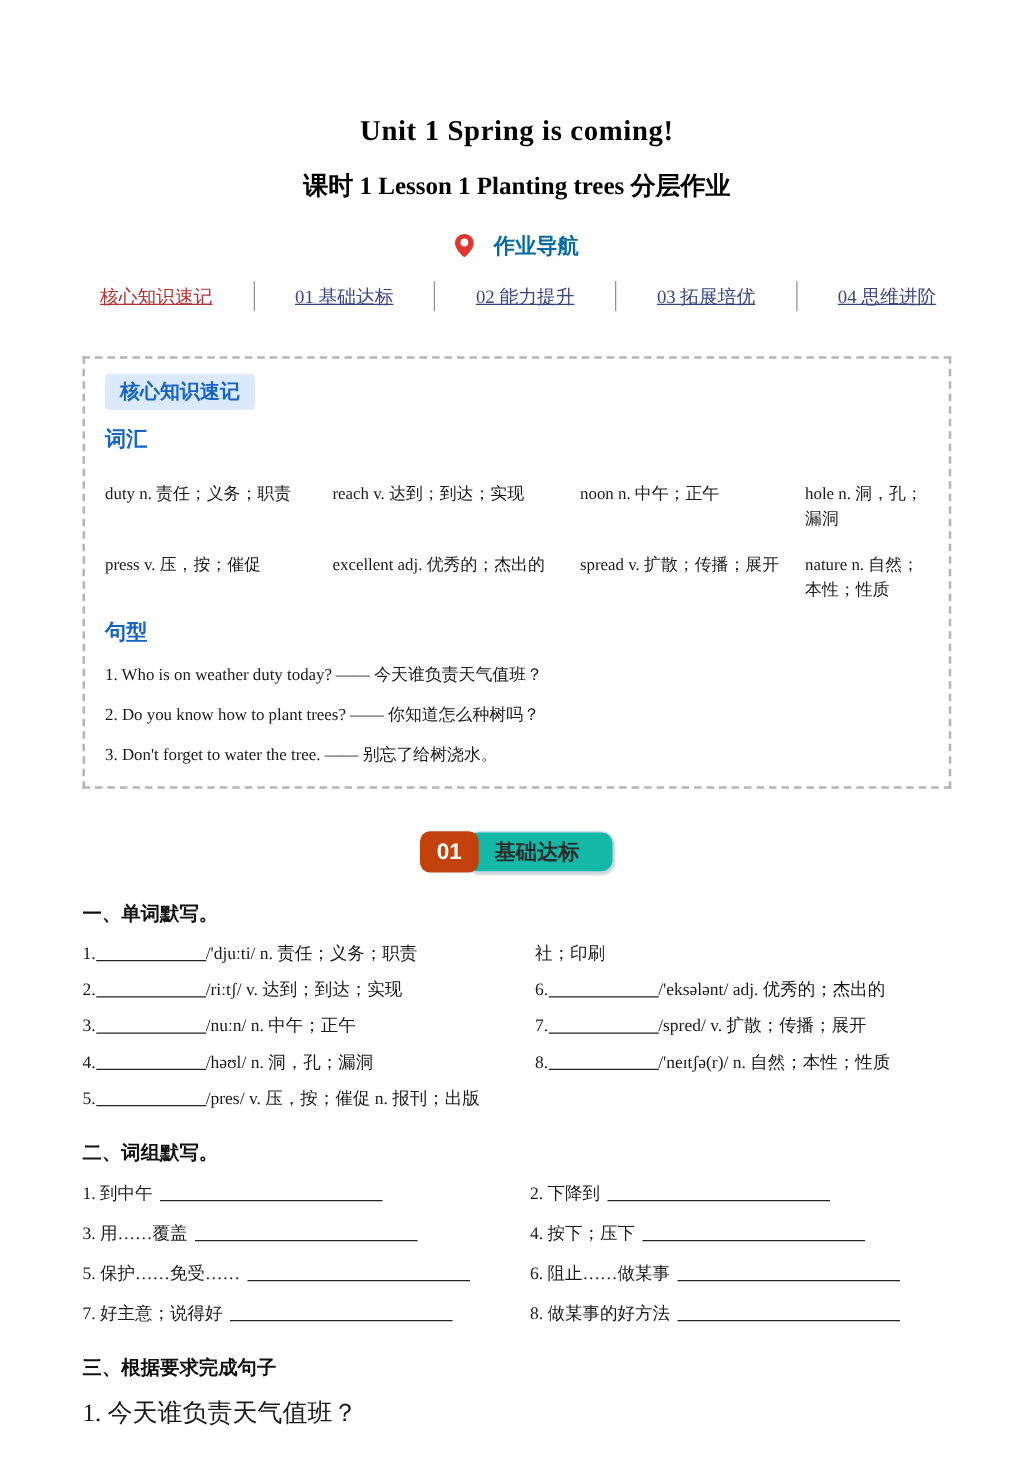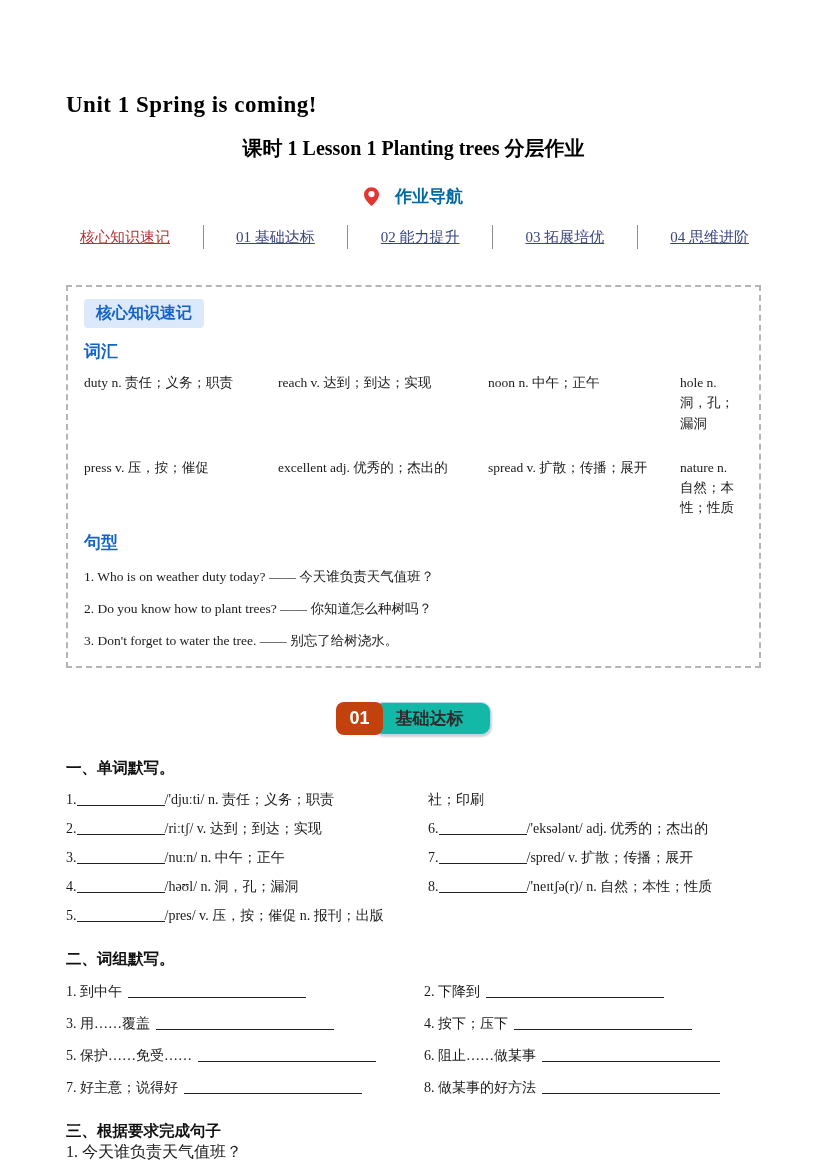--- a/index.html
+++ b/index.html
@@ -9,20 +9,21 @@
     width: 827px; height: 1169px;
     margin: 0 auto;
     background: #ffffff;
     font-family: "Liberation Serif", serif;
     color: #1a1a1a;
     padding: 92px 66px 0 66px;
     overflow: hidden;
   }
   
   .title-en {
+    text-align: center;
     font: bold 23px "Liberation Serif", serif;
     letter-spacing: .5px;
     color: #000;
   }
   .title-cn {
     text-align: center;
     font-weight: bold;
     font-size: 20px;
     margin-top: 17px;
     font-family: "Liberation Serif", serif;
@@ -71,22 +72,21 @@
     font: bold 17px "Liberation Sans", sans-serif;
     margin: 12px 0 4px 0;
   }
   .vgrid {
     display: grid;
     grid-template-columns: 170px 186px 168px auto;
     column-gap: 12px;
     row-gap: 16px;
     font-size: 13.5px;
     line-height: 1.5;
-    margin: 10px 0 4px 0;
-    gap: 24px;
+    margin: 22px 0 4px 0;
   }
   .sentence { font-size: 13.5px; margin-top: 14px; }
   
   .badge {
     margin: 34px auto 0 auto;
     width: fit-content;
     display: flex; align-items: stretch;
     font-family: "Liberation Sans", sans-serif;
   }
   .badge-num {
@@ -130,21 +130,21 @@
   }
   .blank.w { width: 88px; }
   .blank.p { width: 178px; margin-left: 6px; }
   .phrase-grid {
     display: grid;
     grid-template-columns: 358px 1fr;
     font-size: 14px;
     margin-top: 0;
   }
   .pline { margin-top: 13px; height: 19px; white-space: nowrap; }
-  .s3-line { font-size: 16px; }
+  .s3-line { font-size: 20px; margin-top: 12px; }
 </style>
 </head>
 <body>
 
 <div class="page">
 
   <div class="title-en">Unit 1 Spring is coming!</div>
   <div class="title-cn">课时 1 Lesson 1 Planting trees 分层作业</div>
 
   <div class="nav-header">

